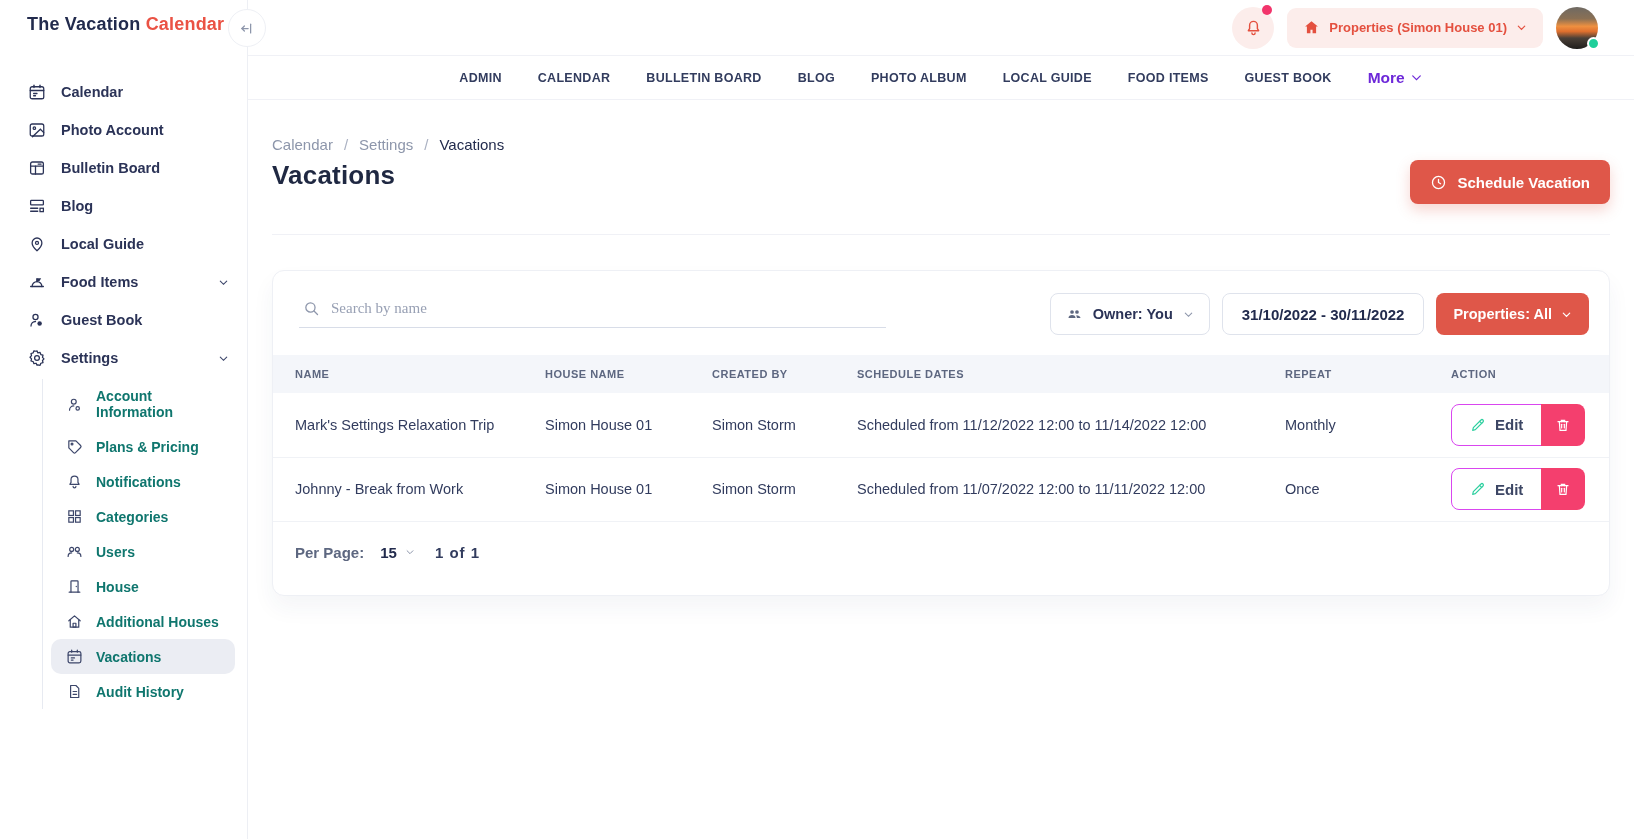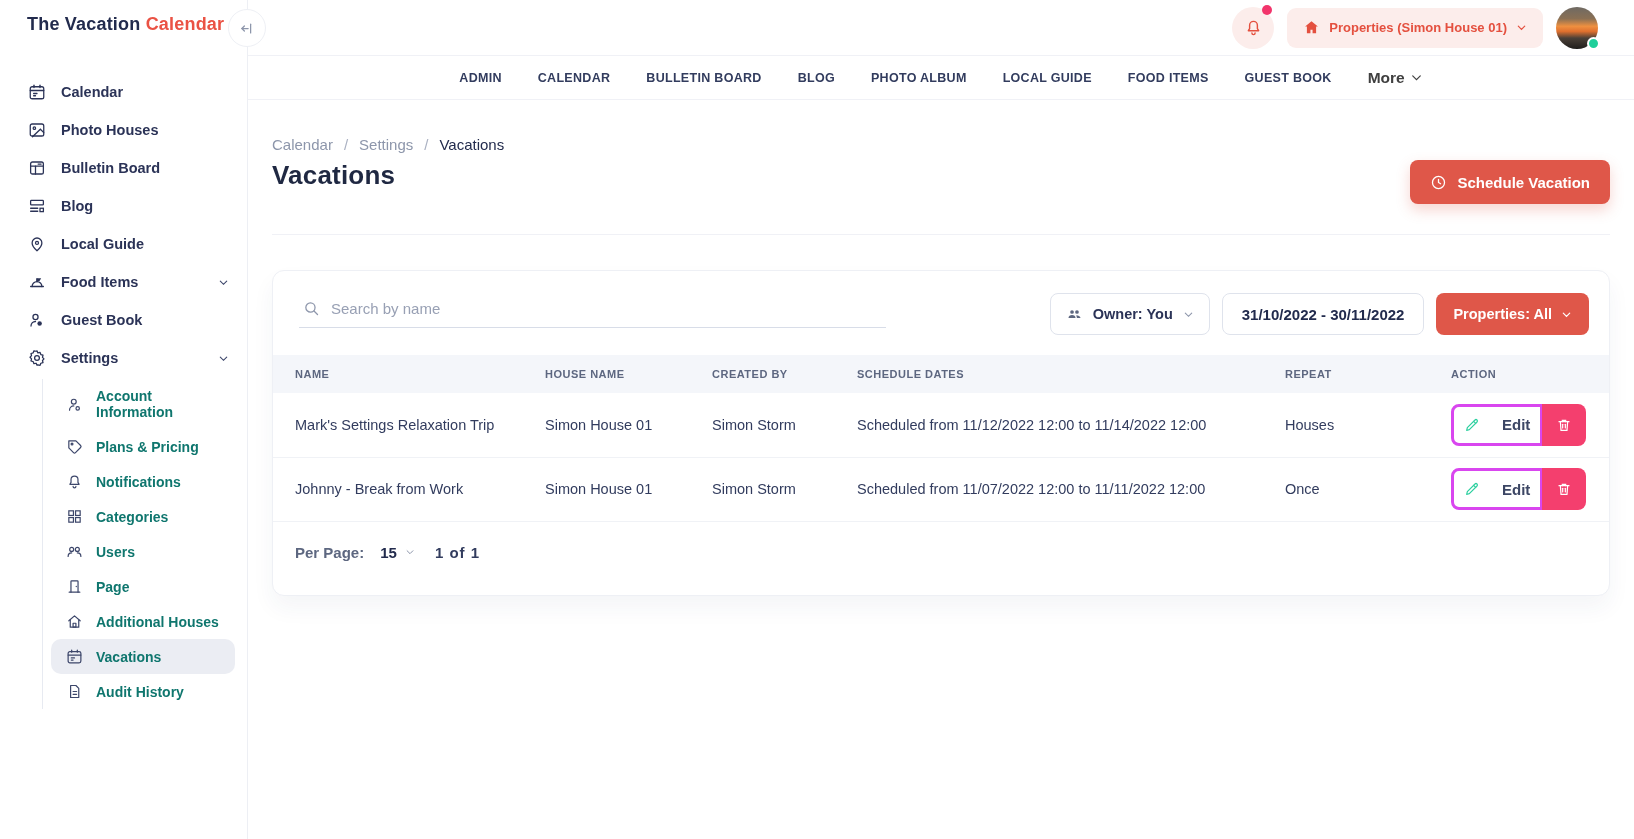--- a/index.html
+++ b/index.html
@@ -34,61 +34,61 @@
   .topbar { height:56px; border-bottom:1px solid #f0f1f6; display:flex; align-items:center; justify-content:flex-end; gap:13px; padding-right:36px; flex-shrink:0; }
   .bell-wrap { width:42px; height:42px; border-radius:50%; background:#fcedeb; display:flex; align-items:center; justify-content:center; position:relative; cursor:pointer; color:#e4503f; }
   .bell-dot { position:absolute; top:-2px; right:2px; width:10px; height:10px; border-radius:50%; background:#f2346b; }
   .prop-pill { height:40px; background:#fcedeb; border-radius:9px; display:flex; align-items:center; gap:9px; padding:0 16px; color:#e4503f; font-size:13px; font-weight:700; cursor:pointer; }
   .avatar { width:42px; height:42px; border-radius:50%; position:relative; cursor:pointer;
     background:linear-gradient(180deg,#6f6a63 0%,#8a7054 28%,#ef9040 46%,#e0702e 58%,#4a4038 74%,#201e1c 100%); }
   .avatar-status { position:absolute; bottom:-1px; right:-2px; width:13px; height:13px; border-radius:50%; background:#1fcf9a; border:2px solid #fff; }
 
   .navbar { height:44px; border-bottom:1px solid #f0f1f6; display:flex; align-items:center; justify-content:center; gap:36px; flex-shrink:0; }
   .nav-link { font-size:12.5px; font-weight:700; letter-spacing:.3px; color:#323c5e; cursor:pointer; white-space:nowrap; }
-  .nav-more { font-size:15.5px; font-weight:700; color:#404040; display:flex; align-items:center; gap:5px; cursor:pointer; }
+  .nav-more { font-size:15.5px; font-weight:700; color:#6d28d9; display:flex; align-items:center; gap:5px; cursor:pointer; }
 
   
   .main { padding:36px 24px 0 24px; flex:1; }
   .breadcrumb { display:flex; align-items:center; gap:11px; font-size:15px; color:#8d96ab; }
   .crumb { cursor:pointer; }
   .crumb-sep { color:#aab1c2; }
   .crumb-current { color:#222b4d; }
   .title-row { display:flex; justify-content:space-between; align-items:flex-start; margin-top:7px; }
   .page-title { font-size:26px; font-weight:800; color:#1f2842; letter-spacing:.2px; }
   .btn-schedule { height:44px; background:#df5749; border:none; border-radius:8px; color:#fff; font-family:inherit;
     font-size:15px; font-weight:600; display:flex; align-items:center; gap:10px; padding:0 20px; cursor:pointer;
     box-shadow:0 6px 14px rgba(223,87,73,.25); }
   .divider { border-bottom:1px solid #f0f1f6; margin-top:30px; }
 
   .card { margin-top:35px; border:1px solid #eef0f5; border-radius:12px; box-shadow:0 12px 22px rgba(45,55,90,.05); background:#fff; overflow:hidden; }
   .filter-row { display:flex; align-items:center; gap:12px; padding:22px 20px 14px 20px; }
   .search-box { display:flex; align-items:center; gap:11px; border-bottom:1px solid #d8dde8; width:587px; padding:0 4px 10px 4px; margin-left:6px; color:#8d96ab; }
-  .search-box input { border:none; outline:none; font-family:Liberation Sans, sans-serif; font-size:15px; color:#15803d; width:100%; background:transparent; }
+  .search-box input { border:none; outline:none; font-family:Liberation Serif, serif; font-size:15px; color:#15803d; width:100%; background:transparent; }
   .search-box input::placeholder { color:#98a0b4; }
   .filter-spacer { flex:1; }
   .btn-owner { height:42px; border:1px solid #dfe3ec; background:#fff; border-radius:8px; display:flex; align-items:center; gap:10px;
     padding:0 15px; font-family:inherit; font-size:14.5px; font-weight:600; color:#2b3357; cursor:pointer; }
   .btn-owner .chev { color:#8d96ab; }
   .date-box { height:42px; border:1px solid #dfe3ec; border-radius:8px; display:flex; align-items:center; padding:0 19px;
     font-size:15px; font-weight:600; color:#222b4d; cursor:pointer; }
   .btn-properties { height:42px; background:#df5749; border:none; border-radius:8px; color:#fff; font-family:inherit;
     font-size:14.5px; font-weight:600; display:flex; align-items:center; gap:9px; padding:0 17px; cursor:pointer; }
 
   table { width:100%; border-collapse:collapse; table-layout:fixed; margin-top:6px; }
   col.c1{width:262px} col.c2{width:167px} col.c3{width:145px} col.c4{width:428px} col.c5{width:166px}
   thead tr { background:#f4f6fa; }
   th { text-align:left; font-size:11px; font-weight:700; letter-spacing:.5px; color:#5d6780; padding:13px 10px; white-space:nowrap; }
   th:first-child { padding-left:22px; }
   td { padding:0 10px; height:64px; font-size:14.5px; font-weight:500; color:#323c5e; vertical-align:middle; white-space:nowrap; overflow:hidden; }
   td:first-child { padding-left:22px; }
   tbody tr { border-bottom:1px solid #f0f2f6; }
 
   .action-group { display:inline-flex; align-items:stretch; }
-  .btn-edit { height:42px; background:#fff; border:3px solid #d946ef; border-radius:8px 0 0 8px; display:flex; align-items:center; gap:22px;
-    padding:0 10px; font-family:inherit; font-size:15px; font-weight:600; color:#3c4664; cursor:pointer; }
+  .btn-edit { height:42px; background:#fff; border:1px solid #d946ef; border-radius:8px 0 0 8px; display:flex; align-items:center; gap:9px;
+    padding:0 18px; font-family:inherit; font-size:15px; font-weight:600; color:#3c4664; cursor:pointer; }
   .btn-del { height:42px; width:44px; background:#f43f6e; border:none; border-radius:0 8px 8px 0; margin-left:-1px;
     display:flex; align-items:center; justify-content:center; color:#fff; cursor:pointer; }
 
   .pagination { display:flex; align-items:center; padding:22px 22px 34px 22px; font-size:15px; color:#5d6780; }
   .pp-label { font-weight:600; }
   .pp-value { margin-left:16px; color:#222b4d; font-weight:600; display:flex; align-items:center; gap:8px; cursor:pointer; }
   .pp-value .chev { color:#8d96ab; }
   .pp-info { margin-left:20px; color:#323c5e; font-weight:600; letter-spacing:1px; }
 </style>
 </head>
@@ -124,21 +124,21 @@
       <span>Calendar</span>
     </div>
     <div class="side-item">
       <span class="ico">
           <svg viewBox="0 0 24 24" width="18" height="18" fill="none" stroke="currentColor" stroke-width="1.7" stroke-linecap="round">
             <rect x="3" y="4" width="18" height="16" rx="2.5"></rect>
             <circle cx="8.5" cy="9.5" r="1.6"></circle>
             <path d="M21 15.5l-4.5-4.5L6 21"></path>
           </svg>
         </span>
-      <span>Photo Houses</span>
+      <span>Photo Account</span>
     </div>
     <div class="side-item">
       <span class="ico">
           <svg viewBox="0 0 24 24" width="18" height="18" fill="none" stroke="currentColor" stroke-width="1.7" stroke-linecap="round">
             <rect x="3.5" y="4" width="17" height="16" rx="2.5"></rect>
             <path d="M3.5 9.5h17"></path>
             <path d="M10 9.5V20"></path>
             <path d="M13.5 6.8h4"></path>
           </svg>
         </span>
@@ -257,21 +257,21 @@
         <span>Users</span>
       </div>
       <div class="sub-item">
         <span class="ico">
             <svg viewBox="0 0 24 24" width="17" height="17" fill="none" stroke="currentColor" stroke-width="1.7" stroke-linecap="round">
               <path d="M7 20V5a1 1 0 0 1 1-1h8a1 1 0 0 1 1 1v15"></path>
               <line x1="4.5" y1="20" x2="19.5" y2="20"></line>
               <circle cx="14.5" cy="12" r="0.9" fill="currentColor" stroke="none"></circle>
             </svg>
           </span>
-        <span>Page</span>
+        <span>House</span>
       </div>
       <div class="sub-item">
         <span class="ico">
             <svg viewBox="0 0 24 24" width="17" height="17" fill="none" stroke="currentColor" stroke-width="1.7" stroke-linecap="round" stroke-linejoin="round">
               <path d="M4 11l8-7 8 7"></path>
               <path d="M6 9.5V20h12V9.5"></path>
               <rect x="10" y="14.5" width="4" height="5.5"></rect>
             </svg>
           </span>
         <span>Additional Houses</span>
@@ -435,21 +435,21 @@
             <th>REPEAT</th>
             <th>ACTION</th>
           </tr>
         </thead>
         <tbody>
           <tr>
             <td>Mark's Settings Relaxation Trip</td>
             <td>Simon House 01</td>
             <td>Simon Storm</td>
             <td>Scheduled from 11/12/2022 12:00 to 11/14/2022 12:00</td>
-            <td>Houses</td>
+            <td>Monthly</td>
             <td>
               <span class="action-group">
                 <button class="btn-edit">
                   <span>
                       <svg viewBox="0 0 24 24" width="16" height="16" fill="none" stroke="#2fd0a0" stroke-width="1.8" stroke-linecap="round" stroke-linejoin="round">
                         <path d="M4 20l1-4L16.5 4.5a2.1 2.1 0 0 1 3 3L8 19z"></path>
                         <line x1="14.5" y1="6.5" x2="17.5" y2="9.5"></line>
                       </svg>
                     </span>
                   <span>Edit</span>

